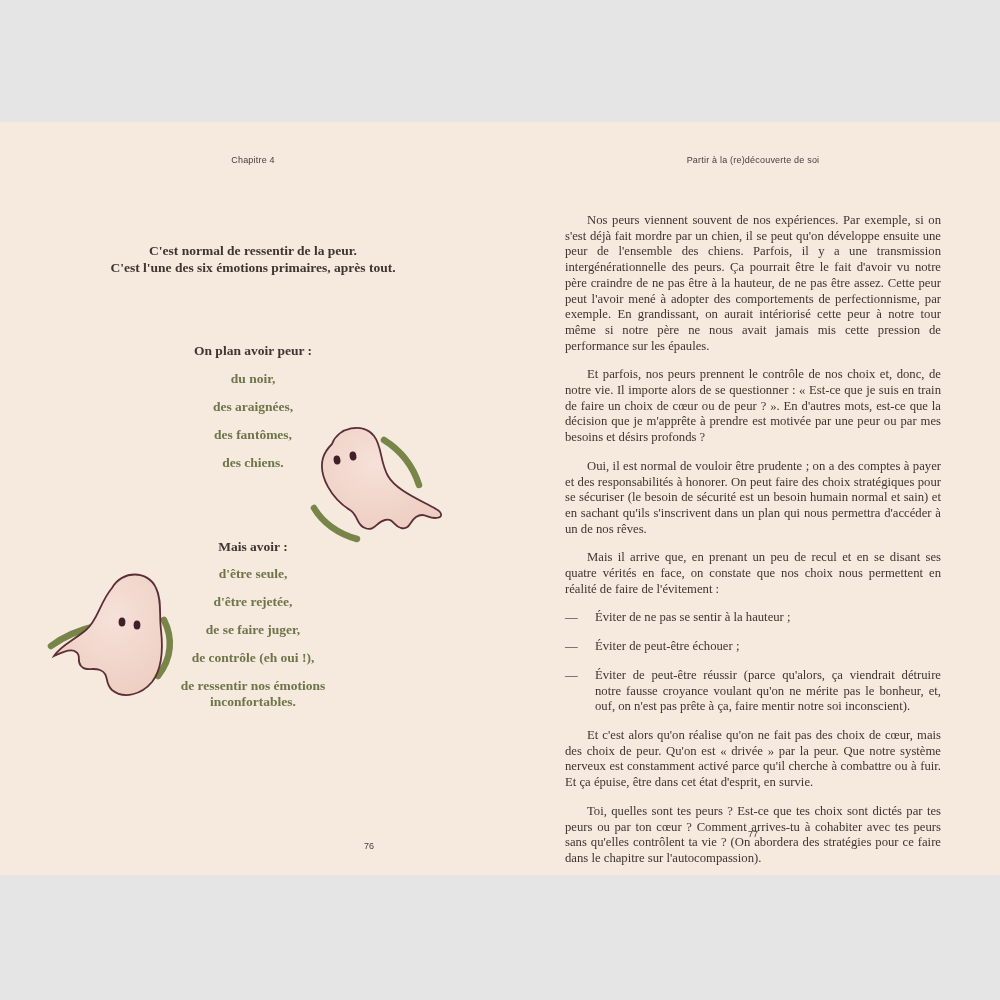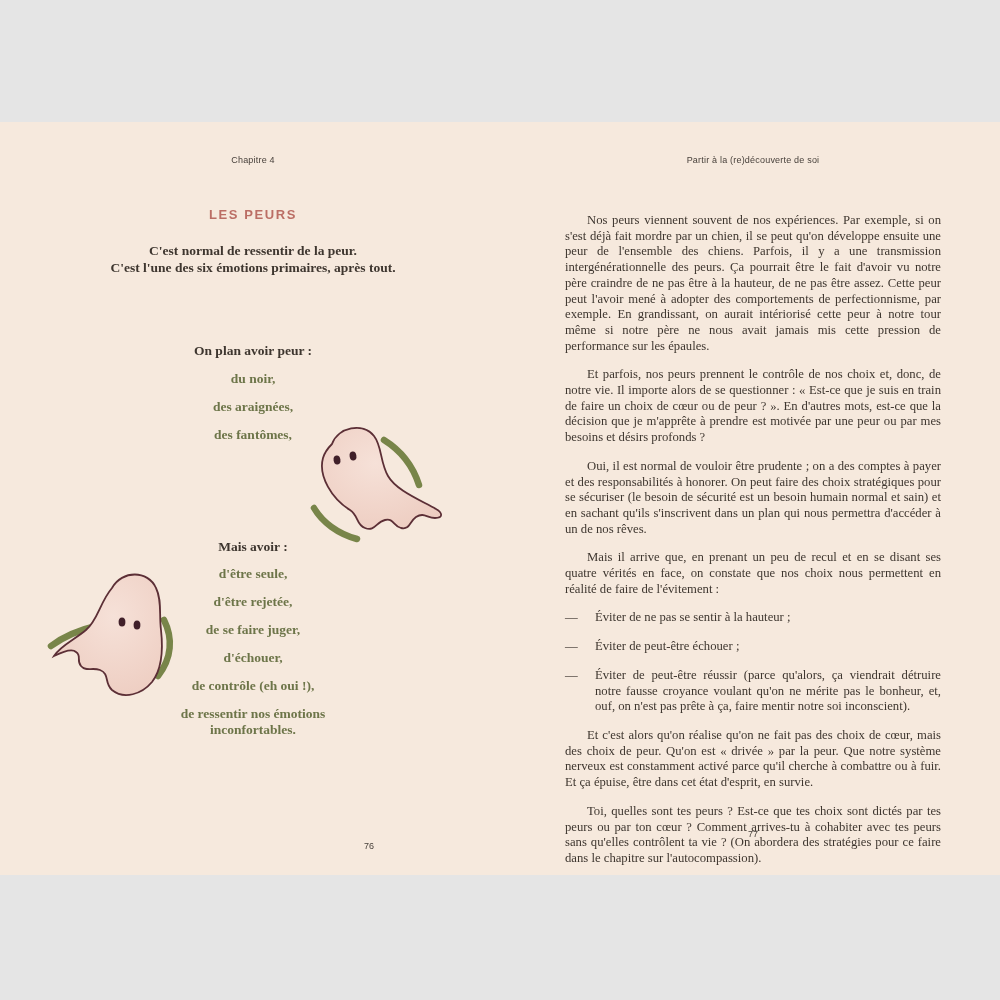--- a/index.html
+++ b/index.html
@@ -75,42 +75,41 @@
 </style>
 </head>
 <body>
 
 <div class="canvas">
   <div class="book">
 
     <div class="page left">
       <div class="running-head left-head">Chapitre 4</div>
 
-      <div class="lp-col lp-title">LES PEURS</div>
 
       <div class="lp-col lp-intro">
         <div>C'est normal de ressentir de la peur.</div>
         <div>C'est l'une des six émotions primaires, après tout.</div>
       </div>
 
       <div class="lp-col lp-heading h1pos">On plan avoir peur :</div>
 
       <div class="lp-col lp-list list1pos">
         <div class="green-item">du noir,</div>
         <div class="green-item">des araignées,</div>
         <div class="green-item">des fantômes,</div>
+        <div class="green-item">des chiens.</div>
       </div>
 
       <div class="lp-col lp-heading h2pos">Mais avoir :</div>
 
       <div class="lp-col lp-list list2pos">
         <div class="green-item">d'être seule,</div>
         <div class="green-item">d'être rejetée,</div>
         <div class="green-item">de se faire juger,</div>
-        <div class="green-item">d'échouer,</div>
         <div class="green-item">de contrôle (eh oui !),</div>
         <div class="green-item wrap">de ressentir nos émotions inconfortables.</div>
       </div>
 
       <svg class="ghost ghost-a" viewBox="0 0 152 128">
         <defs>
           <radialGradient id="gA" cx="45%" cy="35%" r="75%">
             <stop offset="0%" stop-color="#f6e1d8"></stop>
             <stop offset="100%" stop-color="#edccc0"></stop>
           </radialGradient>

